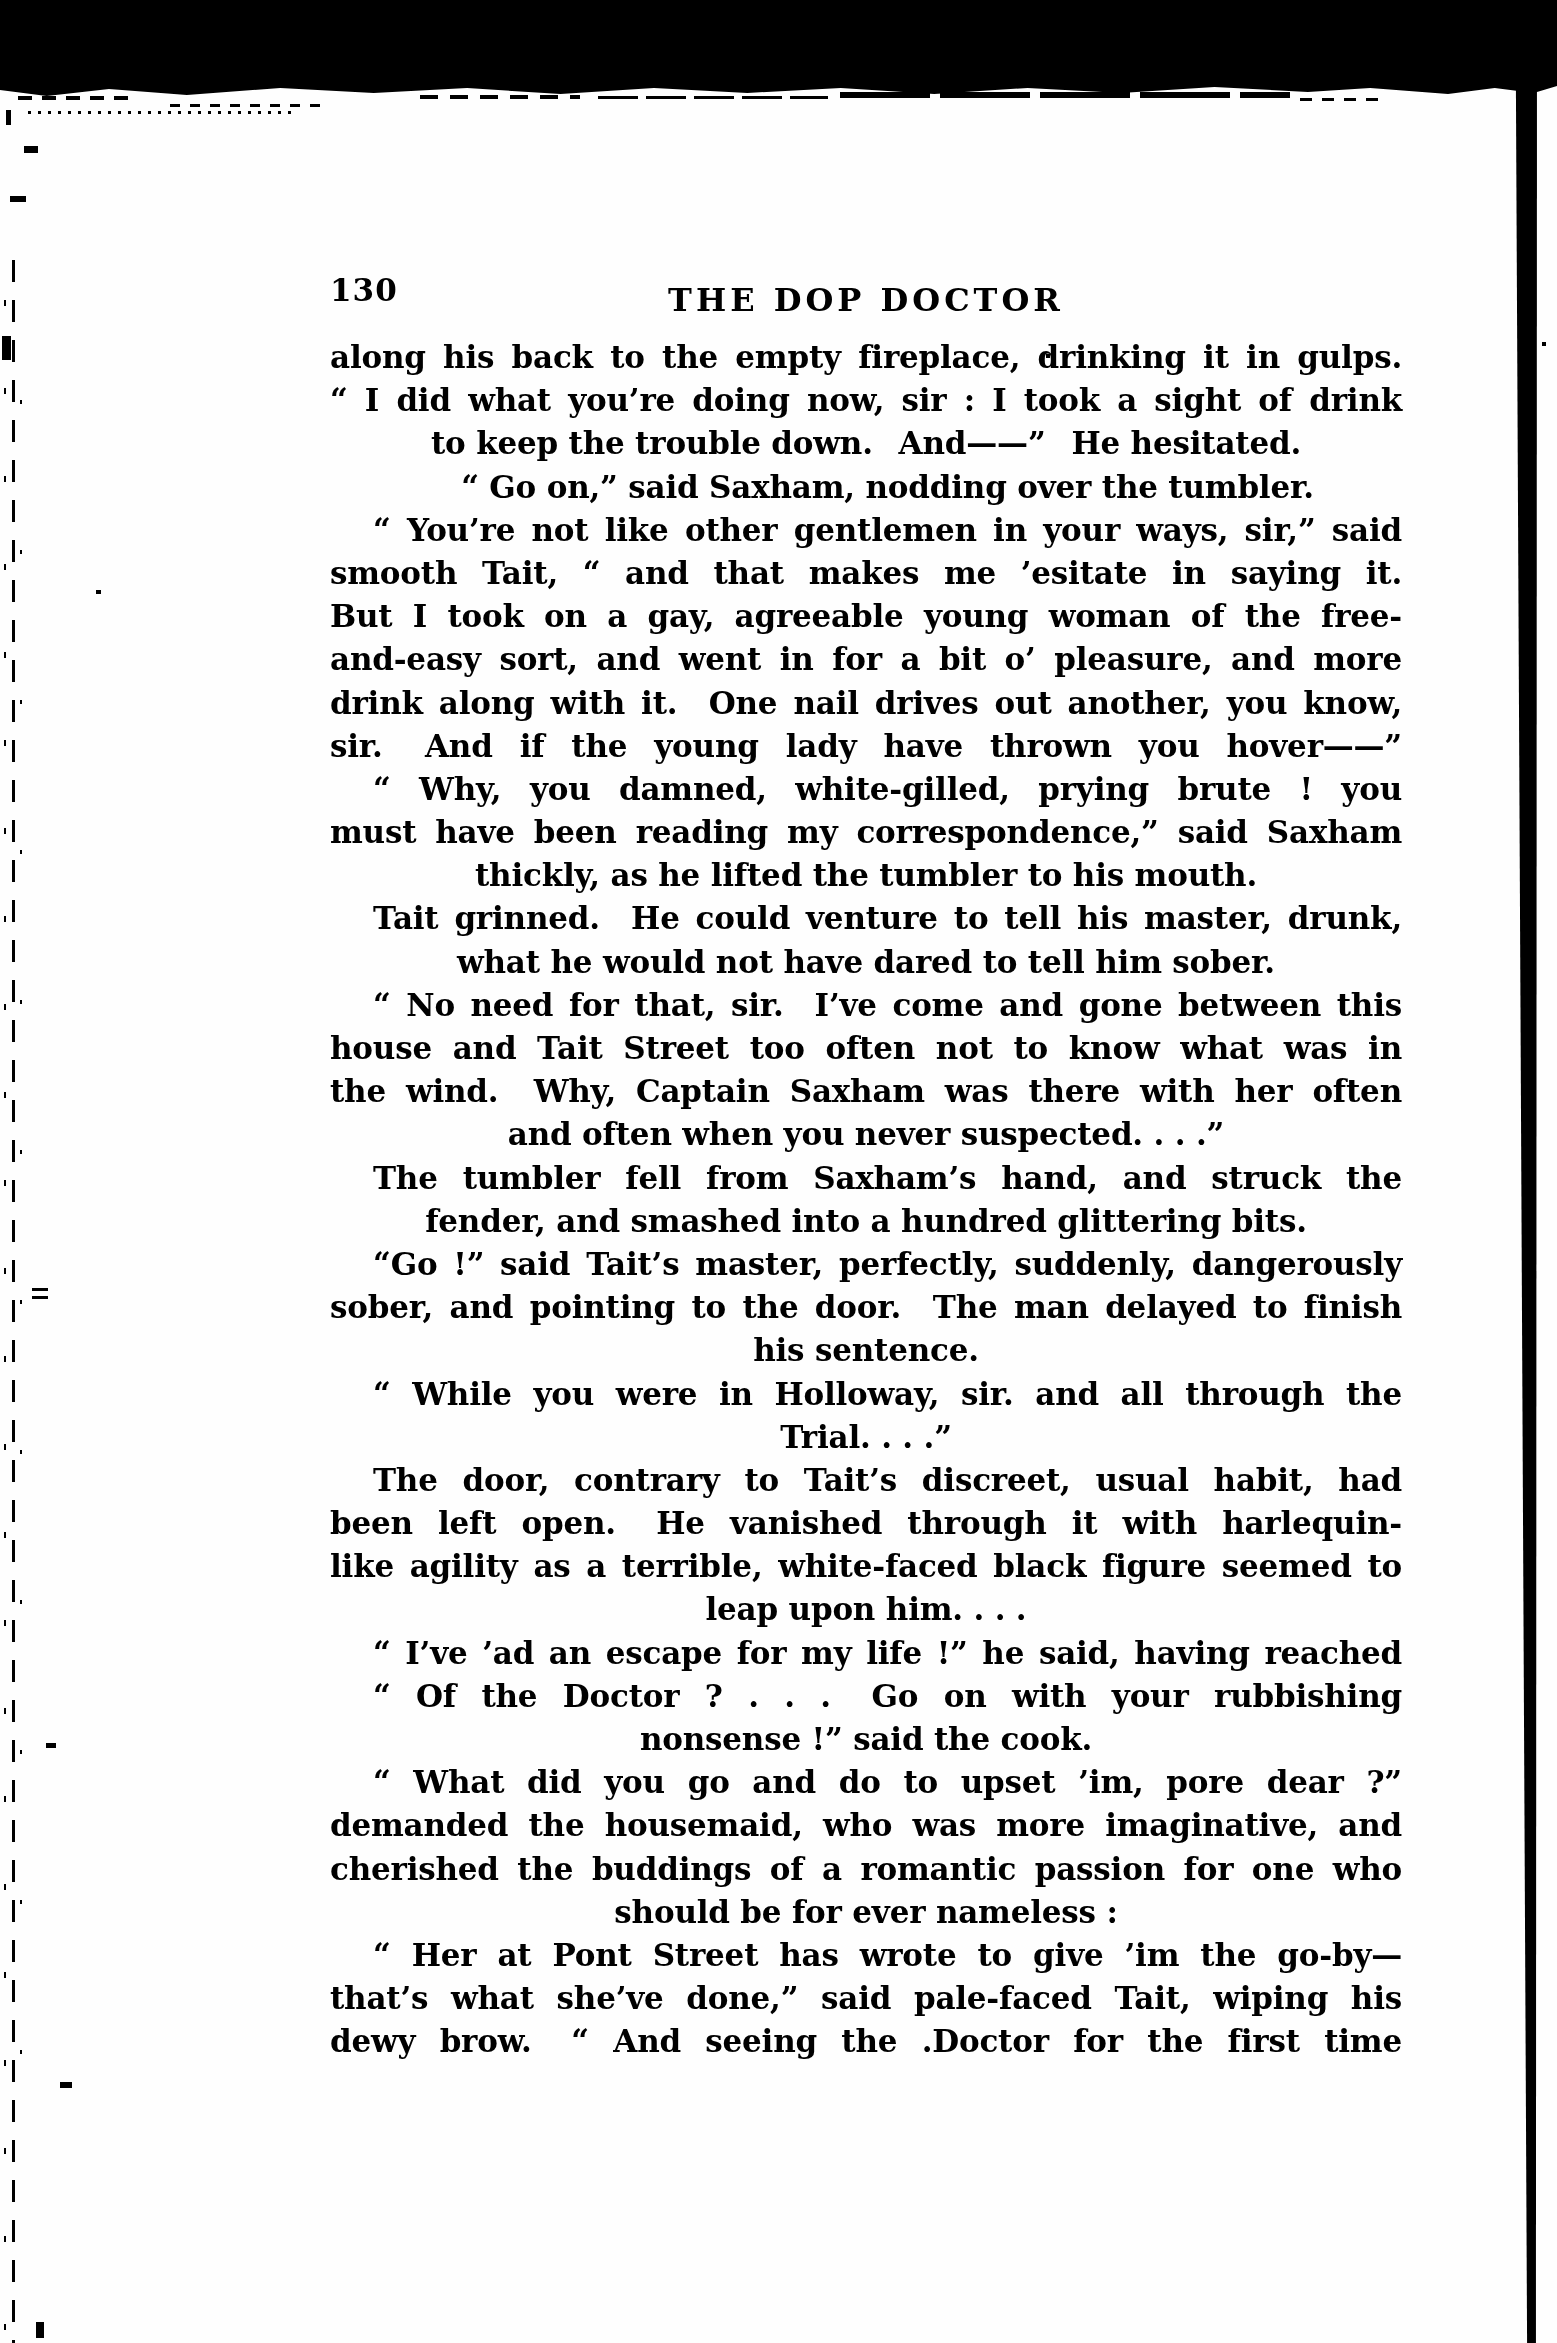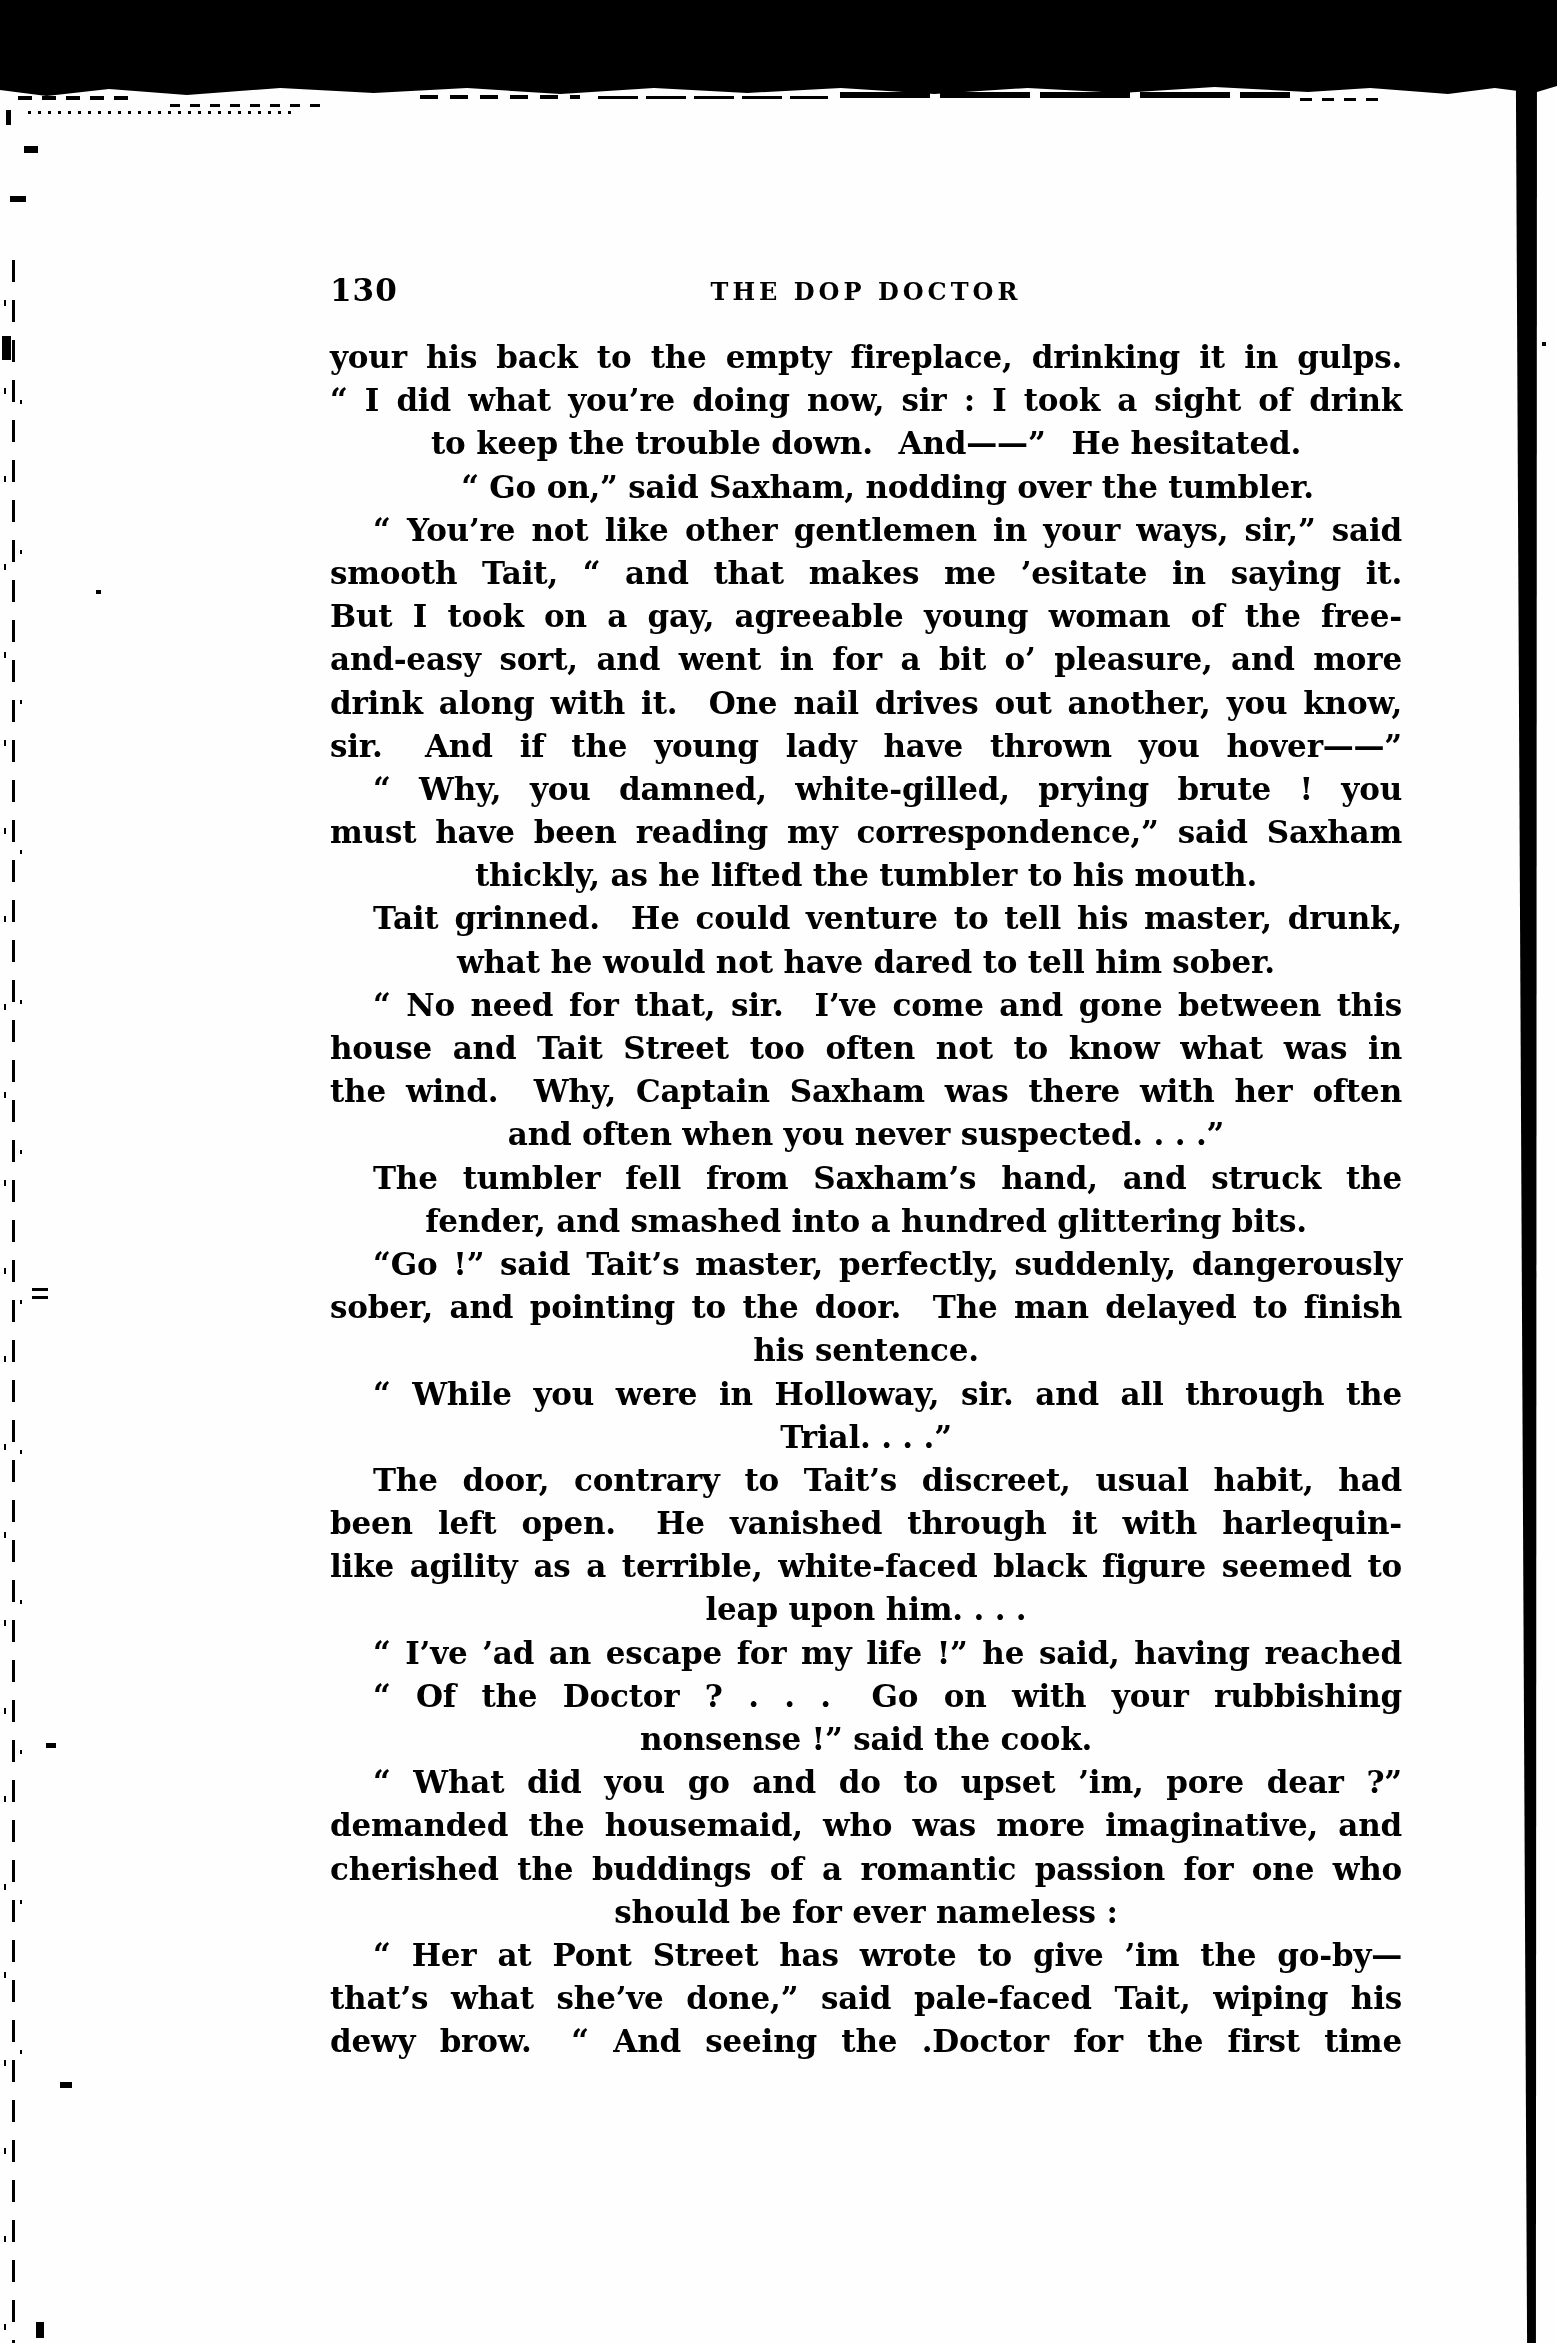--- a/index.html
+++ b/index.html
@@ -49,21 +49,21 @@
 
   
   .running-head{
     position:absolute;left:330px;top:270px;width:1072px;height:44px;
     color:var(--ink,#000);font-weight:bold;
   }
   .page-number{
     position:absolute;left:0;top:2px;font-size:31px;letter-spacing:1px;
   }
   .head-title{
-    display:block;text-align:center;font-size:24px;letter-spacing:4px;line-height:44px;
+    display:block;text-align:center;font-size:32px;letter-spacing:4px;line-height:44px;margin-top:8px;
   }
   .text-block{
     position:absolute;left:330px;top:336px;width:1072px;
     color:var(--ink,#000);
     font-size:31px;font-weight:bold;letter-spacing:-0.2px;
   }
   .line{height:43.2px;line-height:43.2px;text-align:center;}
   .line.jst{text-align:justify;text-align-last:justify;}
   .line.ind{padding-left:43px;}
   .line.ind.jst{padding-left:43px;}
@@ -96,21 +96,21 @@
   <div class="speck sp9"></div>
   <div class="speck sp10"></div>
   <div class="speck sp11"></div>
 
   <div class="running-head">
     <span class="page-number">130</span>
     <span class="head-title">THE DOP DOCTOR</span>
   </div>
 
   <div class="text-block" id="text-lines">
-      <div class="line jst">your his back to the empty fireplace, drinking it in gulps.</div>
+      <div class="line jst">along his back to the empty fireplace, drinking it in gulps.</div>
       <div class="line jst">“ I did what you’re doing now, sir : I took a sight of drink</div>
       <div class="line">to keep the trouble down.  And——”  He hesitated.</div>
       <div class="line ind">“ Go on,” said Saxham, nodding over the tumbler.</div>
       <div class="line ind jst">“ You’re not like other gentlemen in your ways, sir,” said</div>
       <div class="line jst">smooth Tait, “ and that makes me ’esitate in saying it.</div>
       <div class="line jst">But I took on a gay, agreeable young woman of the free-</div>
       <div class="line jst">and-easy sort, and went in for a bit o’ pleasure, and more</div>
       <div class="line jst">drink along with it.  One nail drives out another, you know,</div>
       <div class="line jst">sir.  And if the young lady have thrown you hover——”</div>
       <div class="line ind jst">“ Why, you damned, white-gilled, prying brute ! you</div>

